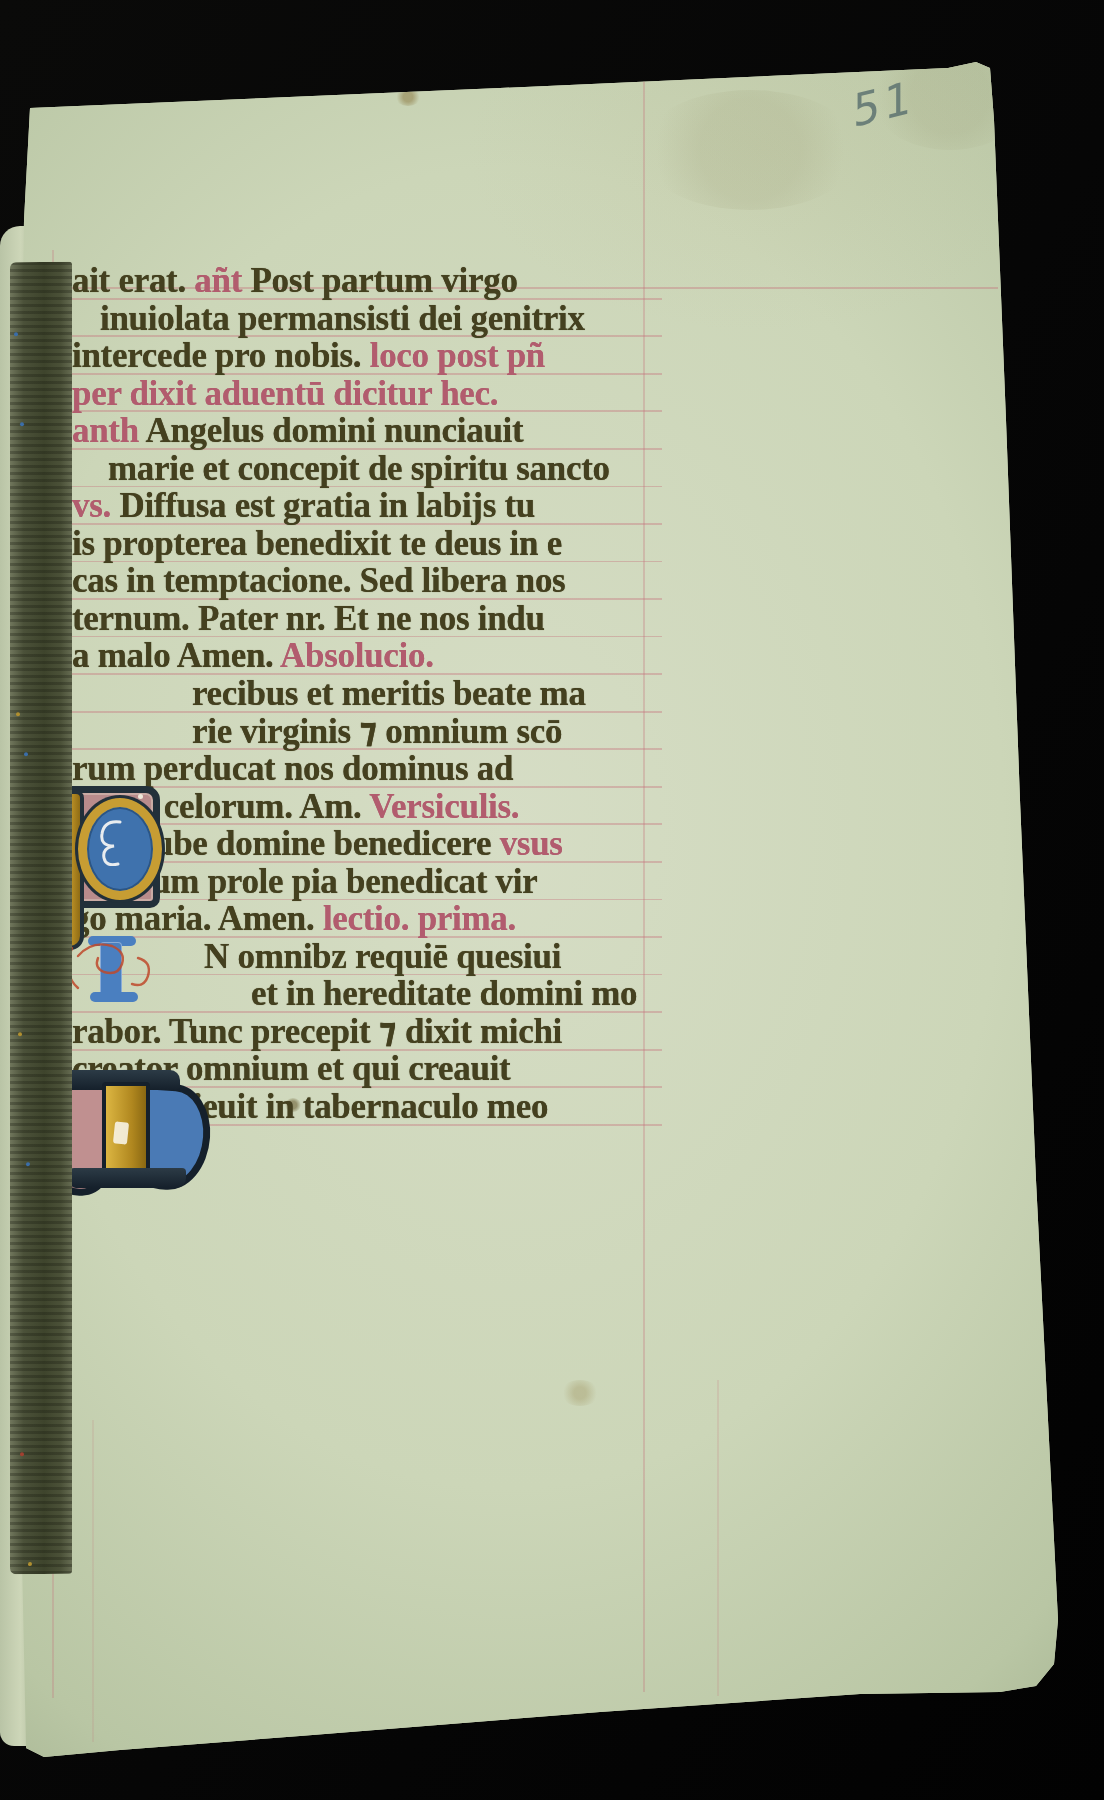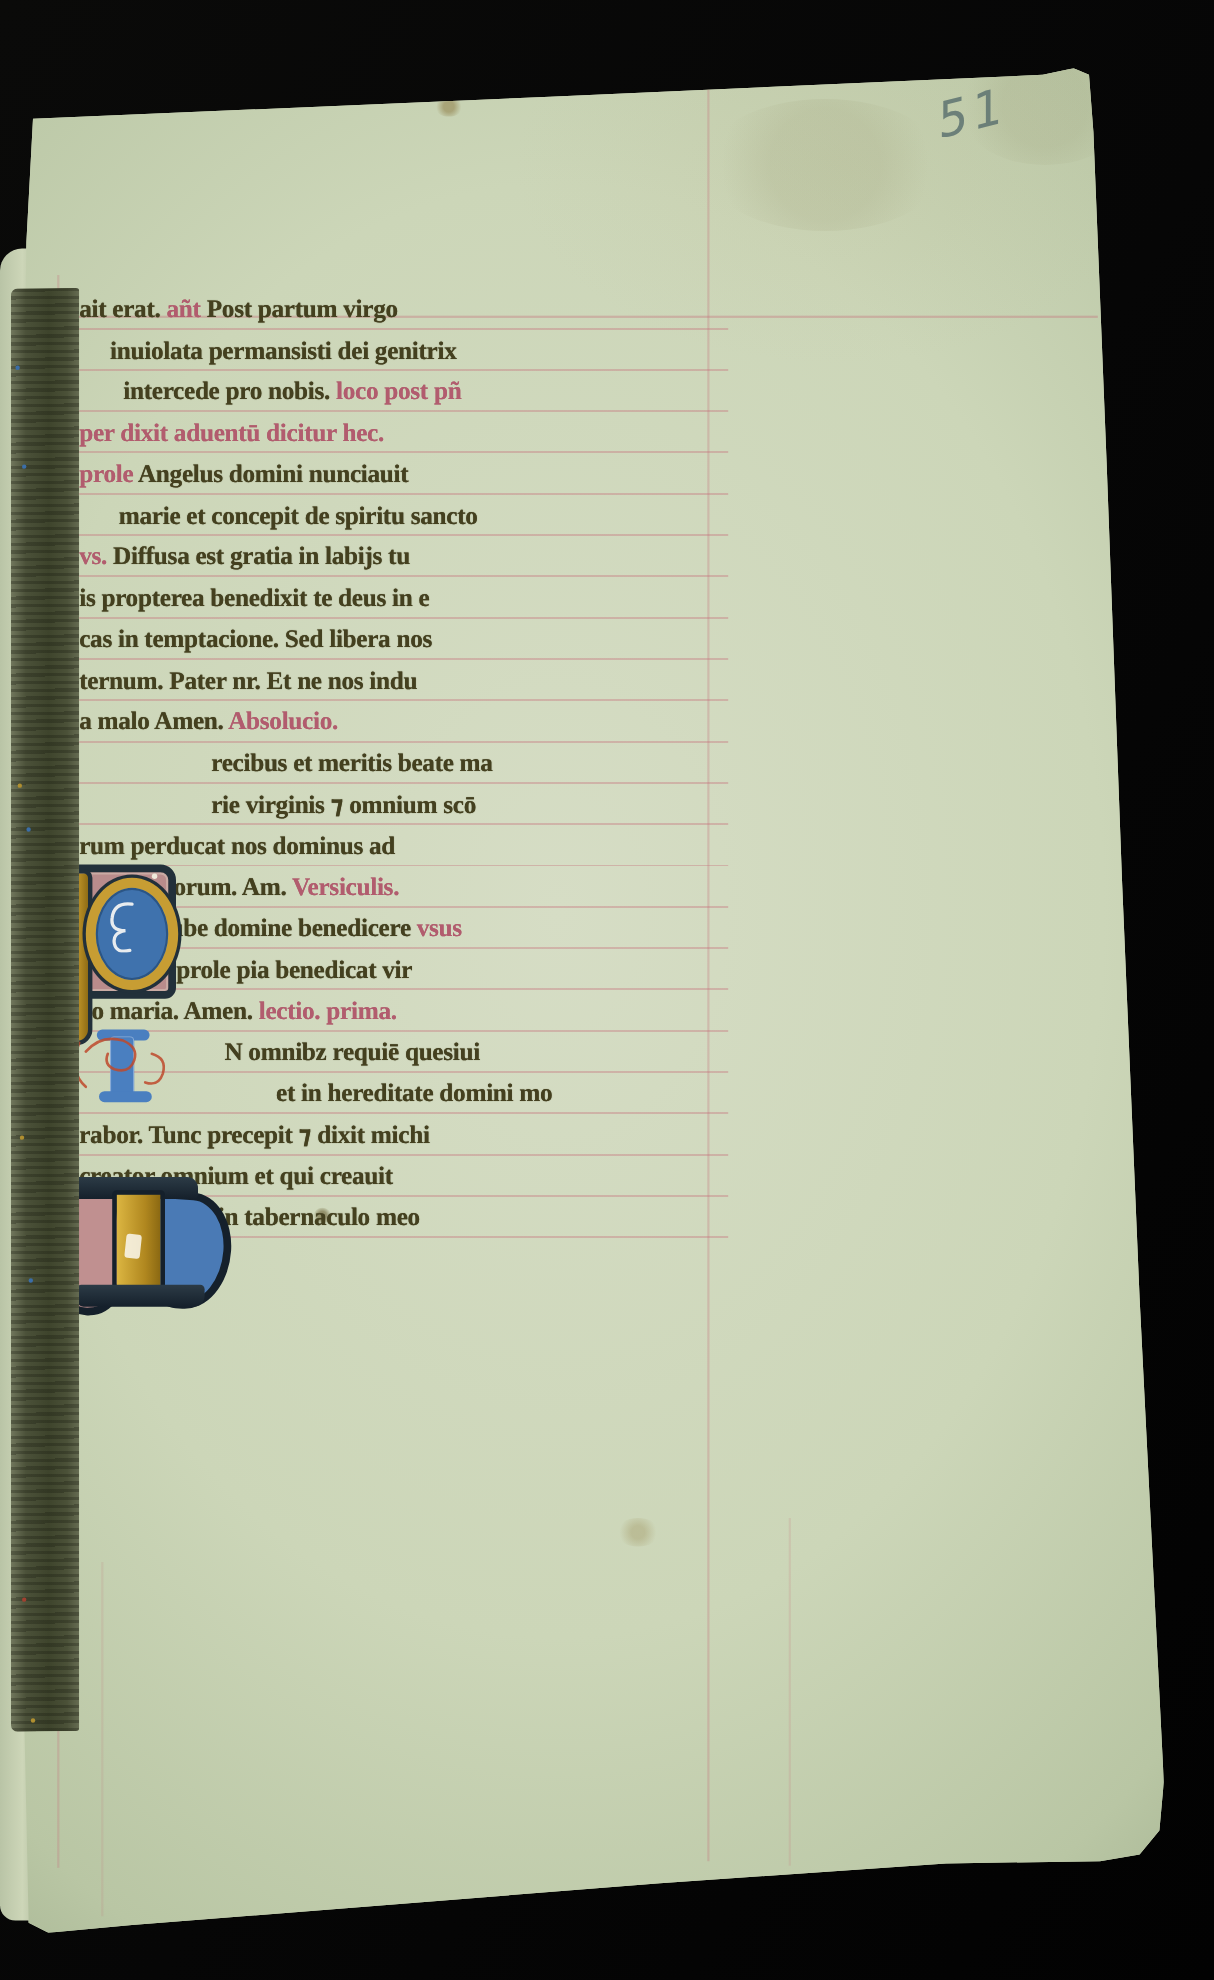--- a/index.html
+++ b/index.html
@@ -50,21 +50,21 @@
   #rule-top{left:30px;top:287px;width:968px;height:2px;opacity:.75;}
   #rule-v-left{left:52px;top:250px;width:2px;height:1448px;opacity:.55;}
   #rule-v-right{left:643px;top:72px;width:2px;height:1620px;opacity:.6;}
   #rule-v-right2{left:717px;top:1380px;width:2px;height:316px;opacity:.35;}
   #rule-v-left2{left:92px;top:1420px;width:2px;height:322px;opacity:.3;}
 
   
   #text-block{position:absolute;left:72px;top:262px;width:590px;height:880px;
       background:repeating-linear-gradient(to bottom,rgba(0,0,0,0) 0 35.8px,rgba(197,112,123,.38) 35.8px 37.55px);}
   .line{height:37.55px;line-height:37.2px;white-space:nowrap;font-weight:bold;
-      font-size:23px;letter-spacing:-.3px;color:#44401f;
+      font-size:35px;letter-spacing:-.3px;color:#44401f;
       text-shadow:0 0 .7px rgba(62,58,28,.9);}
   .seg-rubric{color:#b25c6e;text-shadow:0 0 .6px rgba(164,80,98,.8);}
 
   
   #page-number{position:absolute;left:852px;top:78px;font-family:"DejaVu Sans",sans-serif;
       font-size:44px;color:#5d7370;opacity:.85;
       transform:rotate(-14deg) skewX(-14deg);letter-spacing:4px;}
 
   
   #initial-p{position:absolute;left:38px;top:786px;width:122px;height:122px;}
@@ -126,23 +126,23 @@
     <div class="rule" id="rule-v-left"></div>
     <div class="rule" id="rule-v-right"></div>
     <div class="rule" id="rule-v-right2"></div>
     <div class="rule" id="rule-v-left2"></div>
 
     <div id="page-number">51</div>
 
     <div id="text-block">
         <div class="line"><span class="seg-ink" style="color: rgb(68, 64, 31);">ait erat. </span><span class="seg-rubric" style="color: rgb(178, 92, 110);">añt </span><span class="seg-ink" style="color: rgb(68, 64, 31);">Post partum virgo</span></div>
         <div class="line"><span class="seg-ink" style="color: rgb(68, 64, 31); padding-left: 28px;">inuiolata permansisti dei genitrix</span></div>
-        <div class="line"><span class="seg-ink" style="color: rgb(68, 64, 31); padding-left: 40px;">intercede pro nobis. </span><span class="seg-rubric" style="color: rgb(178, 92, 110);">loco post pñ</span></div>
+        <div class="line"><span class="seg-ink" style="color: rgb(68, 64, 31);">intercede pro nobis. </span><span class="seg-rubric" style="color: rgb(178, 92, 110);">loco post pñ</span></div>
         <div class="line"><span class="seg-rubric" style="color: rgb(178, 92, 110);">per dixit aduentū dicitur hec.</span></div>
-        <div class="line"><span class="seg-rubric" style="color: rgb(178, 92, 110);">prole </span><span class="seg-ink" style="color: rgb(68, 64, 31);">Angelus domini nunciauit</span></div>
+        <div class="line"><span class="seg-rubric" style="color: rgb(178, 92, 110);">anth </span><span class="seg-ink" style="color: rgb(68, 64, 31);">Angelus domini nunciauit</span></div>
         <div class="line"><span class="seg-ink" style="color: rgb(68, 64, 31); padding-left: 36px;">marie et concepit de spiritu sancto</span></div>
         <div class="line"><span class="seg-rubric" style="color: rgb(178, 92, 110);">vs. </span><span class="seg-ink" style="color: rgb(68, 64, 31);">Diffusa est gratia in labijs tu</span></div>
         <div class="line"><span class="seg-ink" style="color: rgb(68, 64, 31);">is propterea benedixit te deus in e</span></div>
         <div class="line"><span class="seg-ink" style="color: rgb(68, 64, 31);">cas in temptacione. Sed libera nos</span></div>
         <div class="line"><span class="seg-ink" style="color: rgb(68, 64, 31);">ternum. Pater nr. Et ne nos indu</span></div>
         <div class="line"><span class="seg-ink" style="color: rgb(68, 64, 31);">a malo Amen. </span><span class="seg-rubric" style="color: rgb(178, 92, 110);">Absolucio.</span></div>
         <div class="line" style="padding-left: 120px;"><span class="seg-ink" style="color: rgb(68, 64, 31);">recibus et meritis beate ma</span></div>
         <div class="line" style="padding-left: 120px;"><span class="seg-ink" style="color: rgb(68, 64, 31);">rie virginis ⁊ omnium scō</span></div>
         <div class="line"><span class="seg-ink" style="color: rgb(68, 64, 31);">rum perducat nos dominus ad</span></div>
         <div class="line"><span class="seg-ink" style="color: rgb(68, 64, 31);">regna celorum. Am. </span><span class="seg-rubric" style="color: rgb(178, 92, 110);">Versiculis.</span></div>

